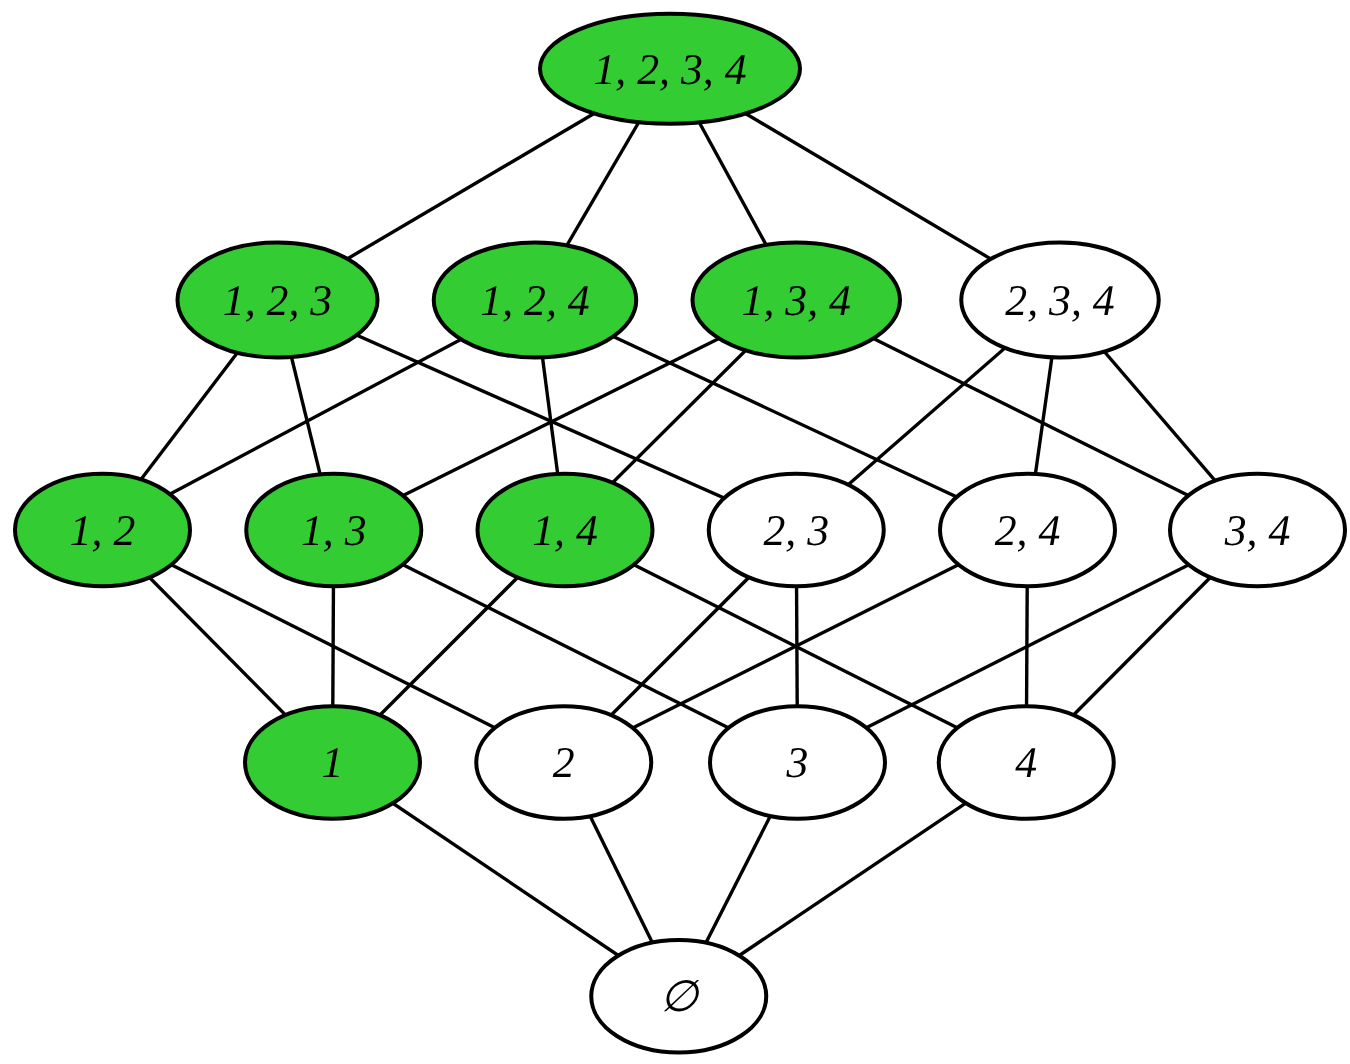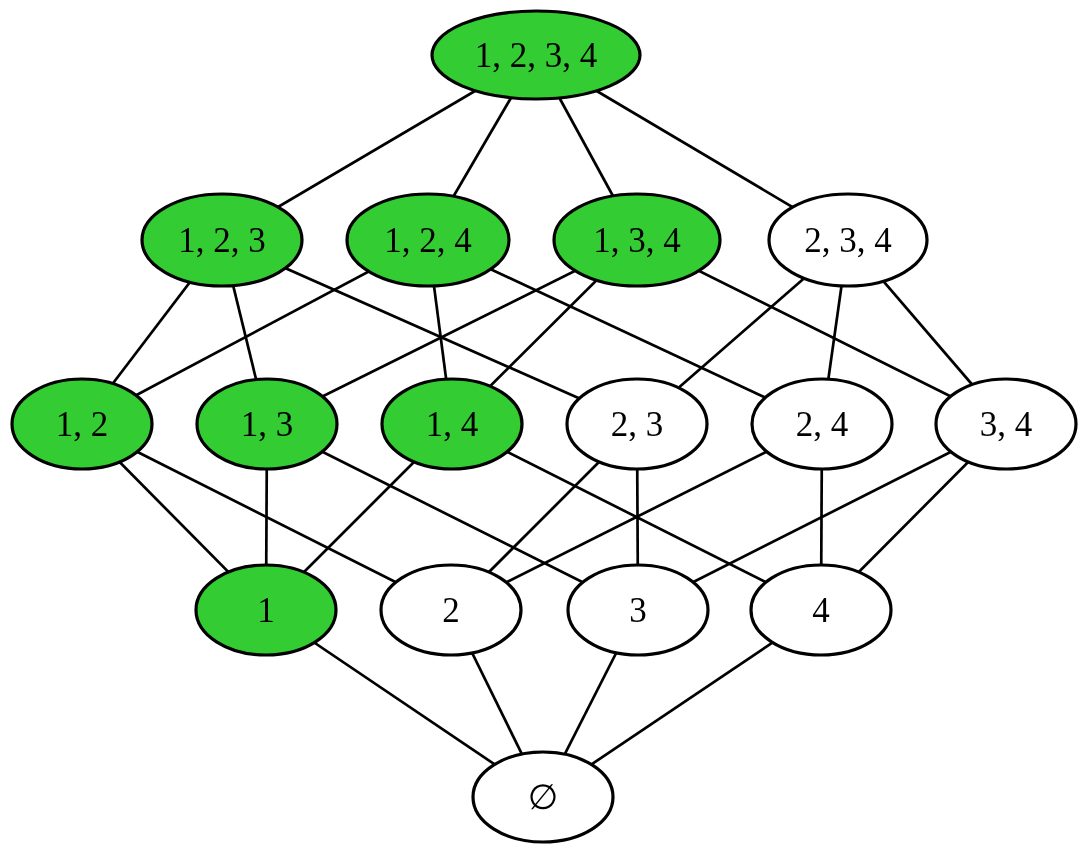--- a/index.html
+++ b/index.html
@@ -9,20 +9,21 @@
     width: 1080px;
     height: 851px;
     overflow: hidden;
     font-family: "Liberation Serif", "DejaVu Serif", serif;
   }
   .canvas {
     position: relative;
     width: 1080px;
     height: 851px;
     background: #ffffff;
+    font-style: italic;
   }
   svg.diagram {
     position: absolute;
     left: 0;
     top: 0;
     width: 1080px;
     height: 851px;
   }
   svg.diagram text {
     font-family: "Liberation Serif", "DejaVu Serif", serif;

